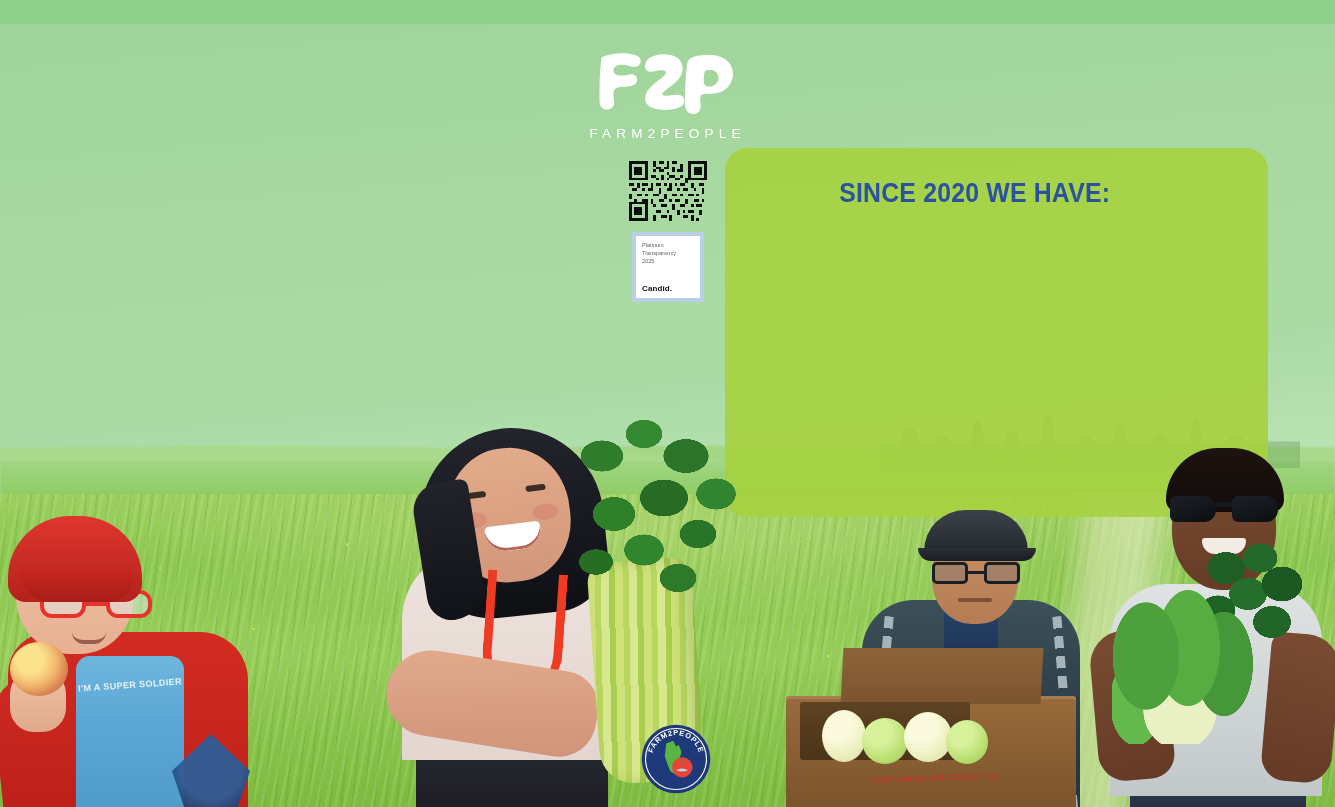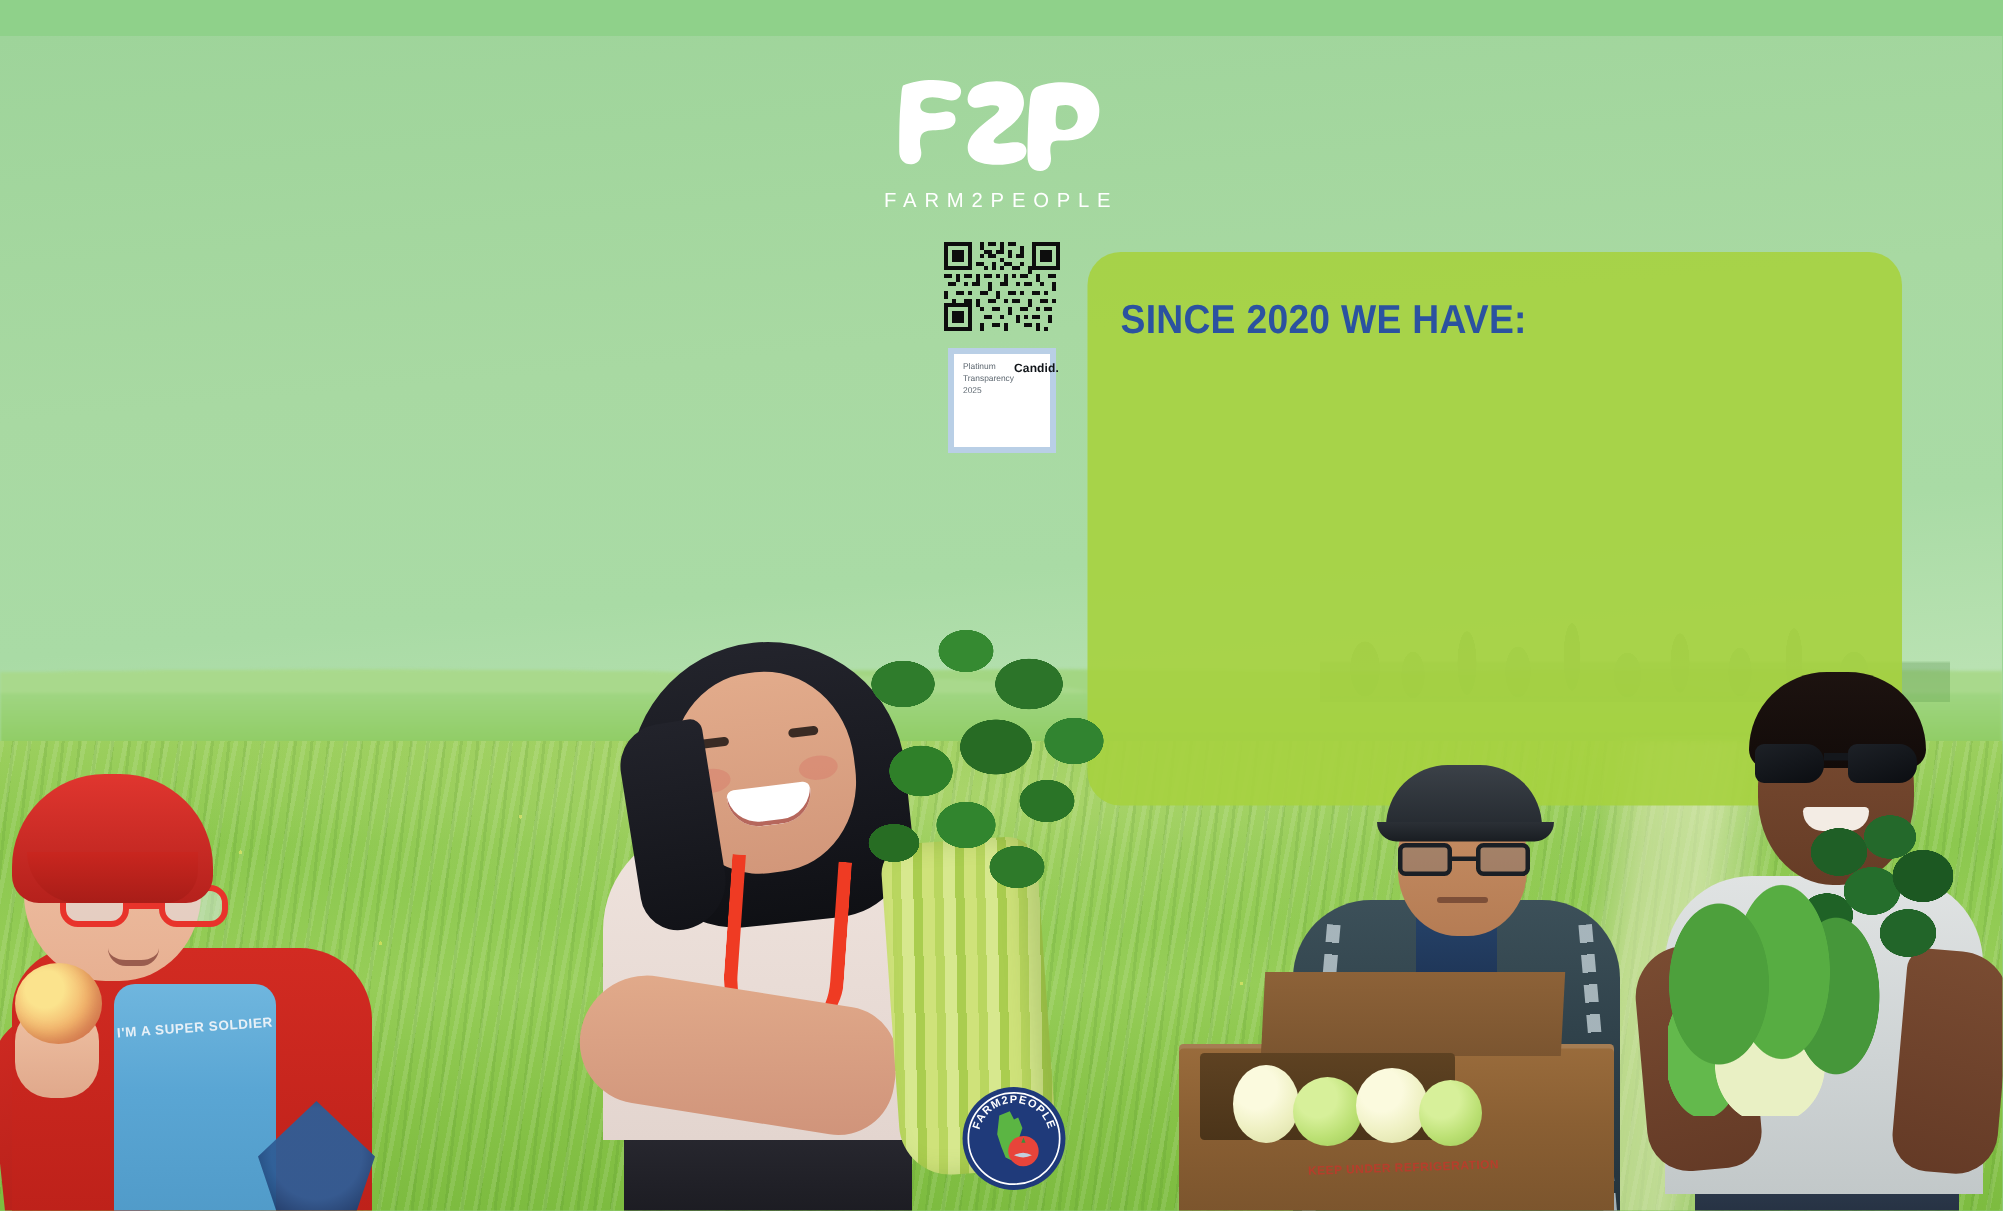--- a/index.html
+++ b/index.html
@@ -98,36 +98,36 @@
   .qr-block{
     position:absolute; left:626px; top:137px; width:84px;
     display:flex; flex-direction:column; align-items:center; gap:11px;
   }
   .qr-code{ width:78px; height:60px; display:block; }
   .candid-badge{
     width:72px; height:70px;
     background:#ffffff;
     border:4px solid #b9cfe6;
     padding:5px 6px;
-    display:flex; flex-direction:row; justify-content:space-between;
+    display:flex; flex-direction:column; justify-content:space-between;
   }
   .candid-top{
     font-size:5.6px; line-height:1.45; color:#5d6770; font-weight:400;
   }
   .candid-brand{ font-size:8px; font-weight:bold; color:#101418; letter-spacing:.1px; }
 
   
   .panel{
     position:absolute;
     background:rgba(166,209,63,.90);
     border-radius:22px;
     padding:30px 26px 20px 22px;
   }
   .panel-left{ left:70px; top:128px; width:540px; height:369px; }
-  .panel-right{ left:725px; top:144px; width:543px; height:369px; }
+  .panel-right{ left:725px; top:124px; width:543px; height:369px;text-align:center; }
 
   .panel h2{
     font-family:"Liberation Sans Narrow","Liberation Sans", sans-serif;
     font-size:27px; font-weight:bold;
     color:#2b52a0; letter-spacing:.2px;
     transform:scaleX(.92); transform-origin:left center;
     margin-bottom:12px; white-space:nowrap;
   }
   .panel ul{ list-style:none; }
   .panel li{

